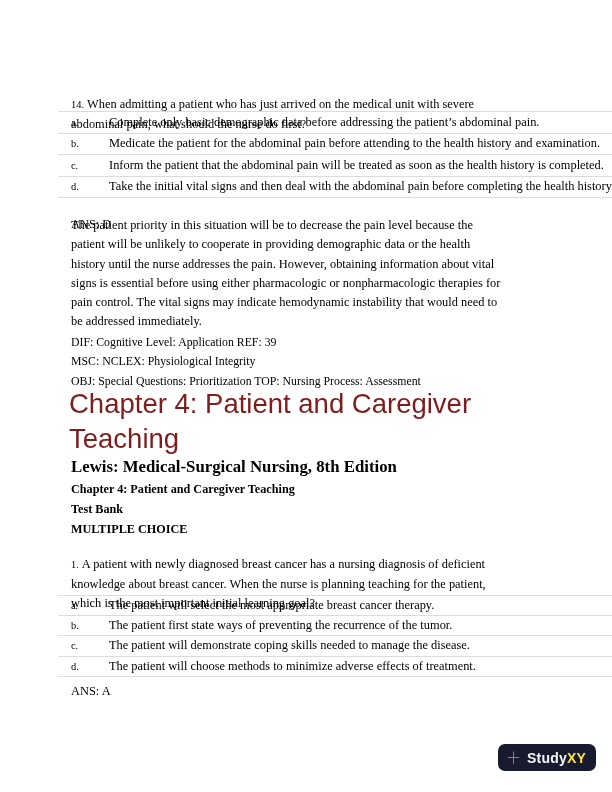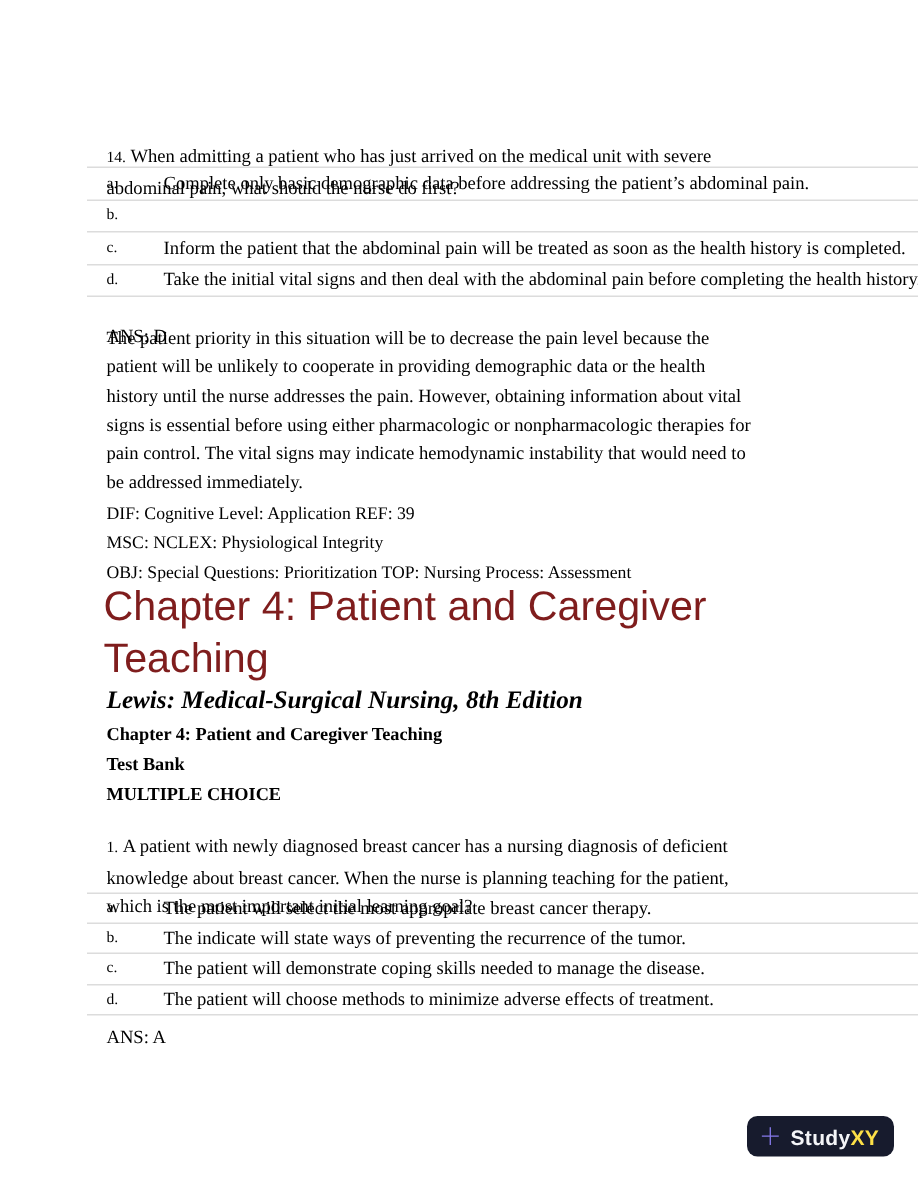--- a/index.html
+++ b/index.html
@@ -16,21 +16,21 @@
   .row-h1{height:20.5px;}
   .row-h2{height:19.2px;}
   .opt-letter{flex:0 0 51px;padding-left:13px;font-size:10.4px;box-sizing:border-box;}
   .opt-text{white-space:nowrap;flex:0 0 auto;}
   .ans{position:absolute;left:71px;font-size:12.4px;line-height:19.3px;}
   .meta-block{position:absolute;left:71px;font-size:11.8px;line-height:19.3px;}
   .big-title{position:absolute;left:69px;font-family:"Liberation Sans",sans-serif;
              font-size:27.5px;line-height:35px;font-weight:400;letter-spacing:0;
              white-space:pre-line;color:#7f1d1d;}
   .book-title{position:absolute;left:71px;font-size:16.8px;line-height:22px;
-              font-weight:bold;font-style:italic;}
+              font-weight:bold;}
   .bold-lines{position:absolute;left:71px;font-size:12.2px;line-height:20px;
               font-weight:bold;}
   .badge{position:absolute;right:16px;top:744px;height:27px;background:#171b2d;
          border-radius:7px;display:flex;align-items:center;padding:0 10px 0 8px;
          box-sizing:border-box;font-family:"Liberation Sans",sans-serif;}
   .badge-plus{color:#8478e8;font-size:18px;font-weight:300;line-height:1;
               margin-right:6px;font-family:"DejaVu Sans",sans-serif;transform:scaleY(1.05);}
   .badge-study{color:#f4f5f8;font-size:14px;font-weight:bold;letter-spacing:.2px;}
   .badge-xy{color:#fde047;font-size:14px;font-weight:bold;letter-spacing:.2px;}
 </style>
@@ -44,20 +44,21 @@
 abdominal pain, what should the nurse do first?</span>
   </div>
 
   <div class="opt-table" style="top:111px;">
     <div class="opt-row row-h1">
       <span class="opt-letter">a.</span>
       <span class="opt-text">Complete only basic demographic data before addressing the patient’s abdominal pain.</span>
     </div>
     <div class="opt-row row-h1">
       <span class="opt-letter">b.</span>
+      <span class="opt-text">Medicate the patient for the abdominal pain before attending to the health history and examination.</span>
     </div>
     <div class="opt-row row-h1">
       <span class="opt-letter">c.</span>
       <span class="opt-text">Inform the patient that the abdominal pain will be treated as soon as the health history is completed.</span>
     </div>
     <div class="opt-row row-h1">
       <span class="opt-letter">d.</span>
       <span class="opt-text">Take the initial vital signs and then deal with the abdominal pain before completing the health history.</span>
     </div>
   </div>
@@ -94,21 +95,21 @@
 which is the most important initial learning goal?</span>
   </div>
 
   <div class="opt-table" style="top:595px;">
     <div class="opt-row row-h2">
       <span class="opt-letter">a.</span>
       <span class="opt-text">The patient will select the most appropriate breast cancer therapy.</span>
     </div>
     <div class="opt-row row-h2">
       <span class="opt-letter">b.</span>
-      <span class="opt-text">The indicate will state ways of preventing the recurrence of the tumor.</span>
+      <span class="opt-text">The patient first state ways of preventing the recurrence of the tumor.</span>
     </div>
     <div class="opt-row row-h2">
       <span class="opt-letter">c.</span>
       <span class="opt-text">The patient will demonstrate coping skills needed to manage the disease.</span>
     </div>
     <div class="opt-row row-h2">
       <span class="opt-letter">d.</span>
       <span class="opt-text">The patient will choose methods to minimize adverse effects of treatment.</span>
     </div>
   </div>

